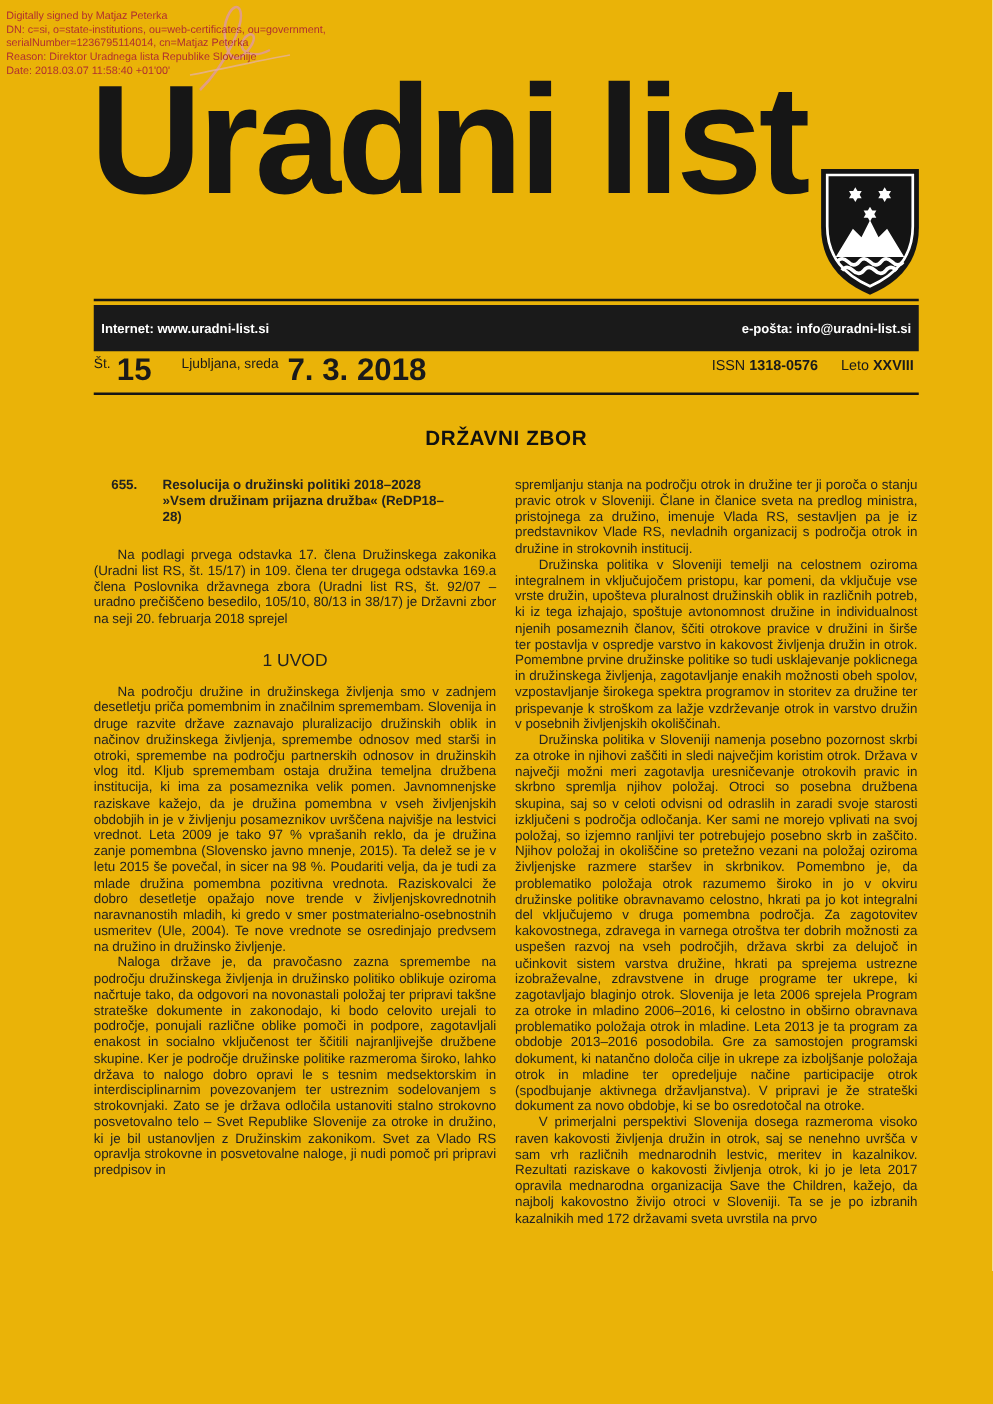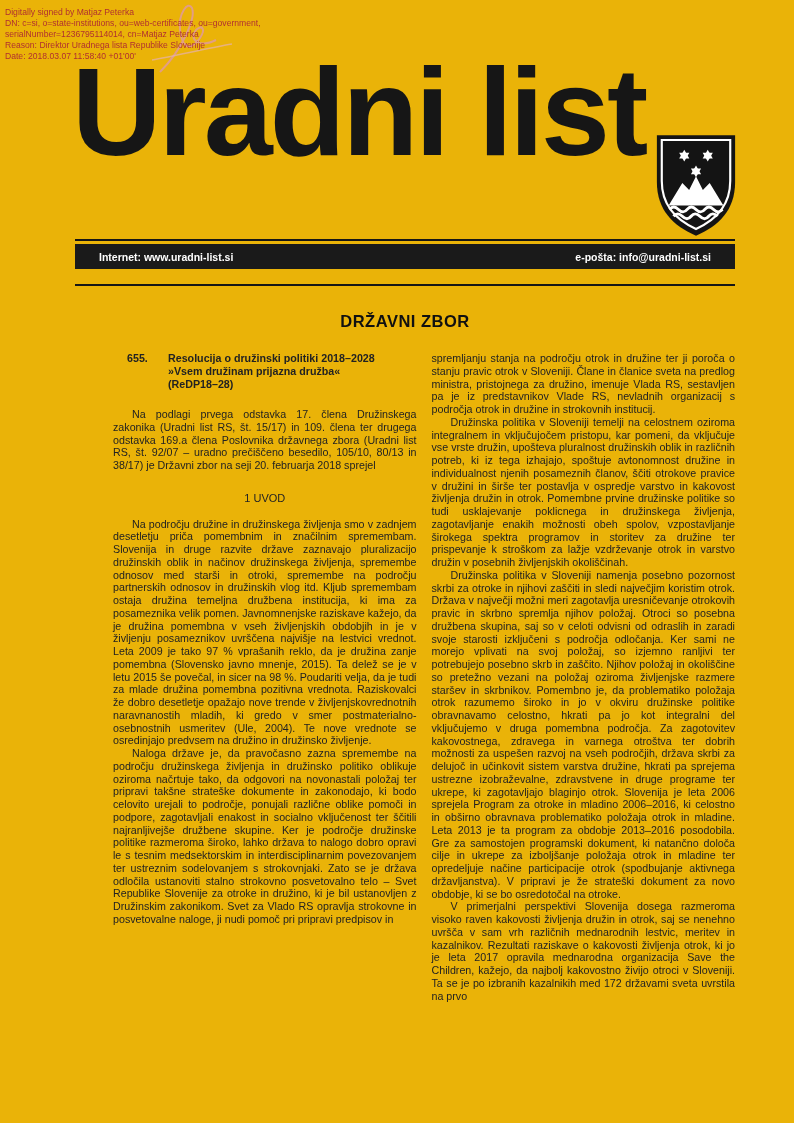--- a/index.html
+++ b/index.html
@@ -21,50 +21,50 @@
     letter-spacing:-3px; line-height:1; color:#161616; white-space:nowrap;
   }
   .mast-title2 {
     position:absolute; left:73px; top:165px; font-size:65px; font-weight:normal;
     letter-spacing:-1px; line-height:1; color:#161616; white-space:nowrap;
   }
   .coa { position:absolute; left:652px; top:131px; }
   .mast-rule { position:absolute; left:75px; top:239px; width:660px; height:2px; background:#161616; }
   
   .infobar {
-    position:absolute; left:75px; top:244px; width:660px; height:25px;
+    position:absolute; left:75px; top:244px; width:660px; height:37px;
     background:#1a1a1a; color:#ffffff; display:flex; justify-content:space-between;
-    align-items:center; padding:0 24px; font-size:10.5px; font-weight:bold;
+    align-items:center; padding:0 6px; font-size:10.5px; font-weight:bold;
   }
   
   .flow { position:absolute; left:75px; top:284px; width:660px; }
   .issue-row { display:flex; justify-content:space-between; align-items:flex-start; height:30px; }
   .issue-left { display:flex; align-items:flex-start; }
   .small-label { font-size:11px; padding-top:1px; }
   .big-num { font-size:25px; font-weight:bold; line-height:1; margin-left:5px; }
   .place { margin-left:24px; margin-right:2px; }
   .issue-right { font-size:11.5px; padding-top:3px; }
   .issue-right b { margin-right:4px; }
   .issue-right .sep { display:inline-block; width:8px; }
   .issue-rule { height:2px; background:#161616; margin-top:0px; }
   .section-title {
     text-align:center; font-size:16.5px; font-weight:bold; letter-spacing:0.5px;
     margin-top:26px; color:#111;
   }
   
-  .columns { display:flex; gap:15px; margin-top:21px;margin-left:38px; }
+  .columns { display:flex; gap:15px; margin-top:21px; }
   .col { width:322px; font-size:10.7px; line-height:12.75px; text-align:justify; hyphens:auto; color:#222; }
   .article-head { display:flex; font-weight:bold; line-height:13px; margin-bottom:17px; }
   .art-num { width:55px; padding-left:14px; flex:none; }
   .art-title { flex:1; padding-right:30px; text-align:left; }
   .para { margin:0; }
   .para.indent { text-indent:19px; }
   .res-title { text-align:center; font-weight:bold; font-size:13px; letter-spacing:1px; margin-top:15px; }
   .res-sub { text-align:center; font-weight:bold; font-size:12.5px; line-height:15px; margin-top:7px; text-indent:0; }
-  .chapter { text-align:center; font-size:11px; margin-top:20px; margin-bottom:13px; }
+  .chapter { text-align:center; font-size:14px; margin-top:20px; margin-bottom:13px; }
 </style>
 </head>
 <body>
 
 <div class="page">
 
   <svg class="sig-squiggle" width="130" height="80" viewBox="0 0 130 80">
     <path d="M30,72 C52,50 66,18 62,8 C58,0 48,14 50,30 C52,48 60,52 70,38 C76,29 72,24 66,30 C58,40 70,48 86,40" fill="none" stroke="#e09a9a" stroke-width="2" opacity="0.85"></path>
     <path d="M22,60 C45,56 78,48 102,44" fill="none" stroke="#e6b0b0" stroke-width="1.4" opacity="0.7"></path>
   </svg>
@@ -103,20 +103,35 @@
 
   <div class="mast-rule"></div>
 
   <div class="infobar">
     <span>Internet: www.uradni-list.si</span>
     <span>e-pošta: info@uradni-list.si</span>
   </div>
 
   <div class="flow">
 
+    <div class="issue-row">
+      <div class="issue-left">
+        <span class="small-label">Št.</span>
+        <span class="big-num">15</span>
+        <span class="small-label place">Ljubljana, sreda</span>
+        <span class="big-num">7. 3. 2018</span>
+      </div>
+      <div class="issue-right">
+        <span>ISSN</span>
+        <b>1318-0576</b>
+        <span class="sep"></span>
+        <span>Leto</span>
+        <b>XXVIII</b>
+      </div>
+    </div>
     <div class="issue-rule"></div>
 
     <div class="section-title">DRŽAVNI ZBOR</div>
 
     <div class="columns">
       <div class="col">
         <div class="article-head">
           <span class="art-num">655.</span>
           <span class="art-title">Resolucija o družinski politiki 2018–2028 »Vsem družinam prijazna družba« (ReDP18–28)</span>
         </div>

